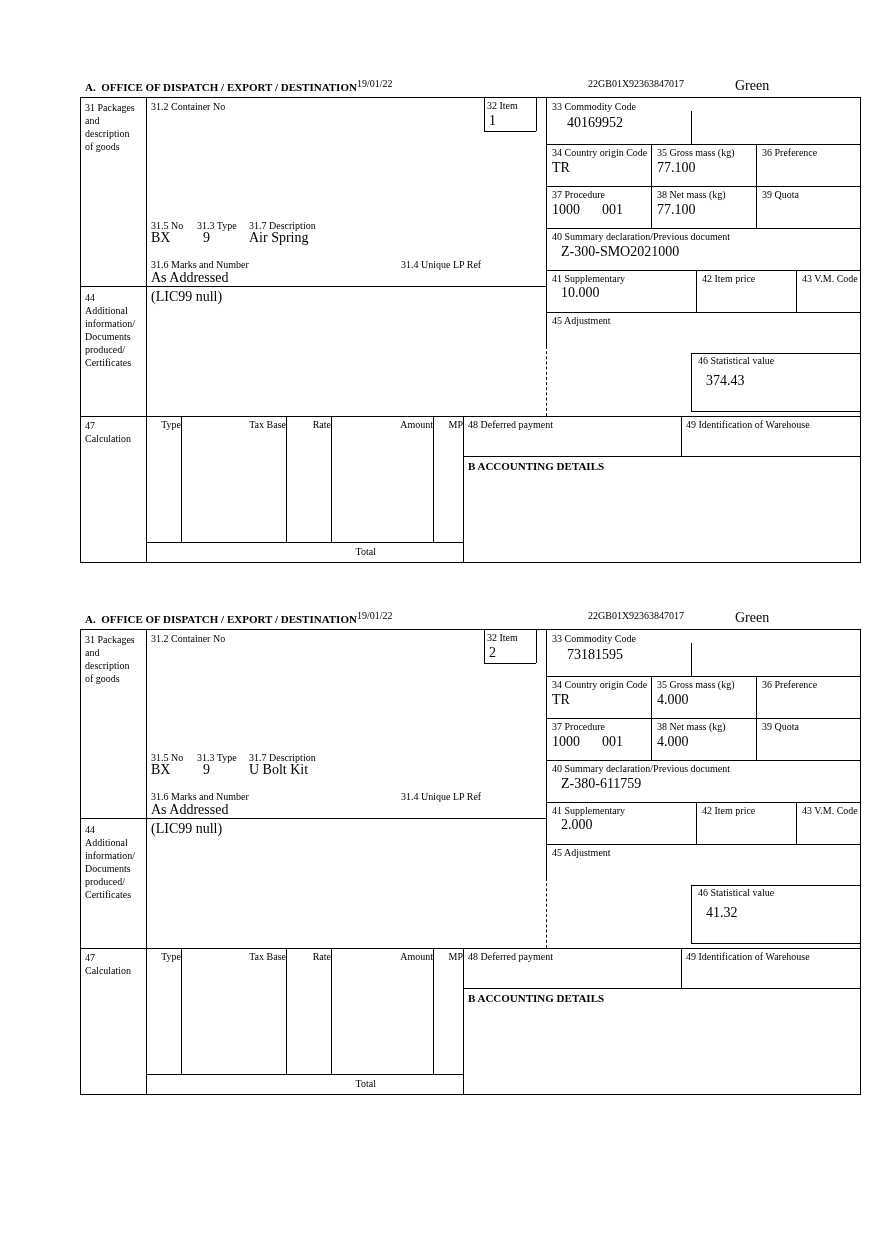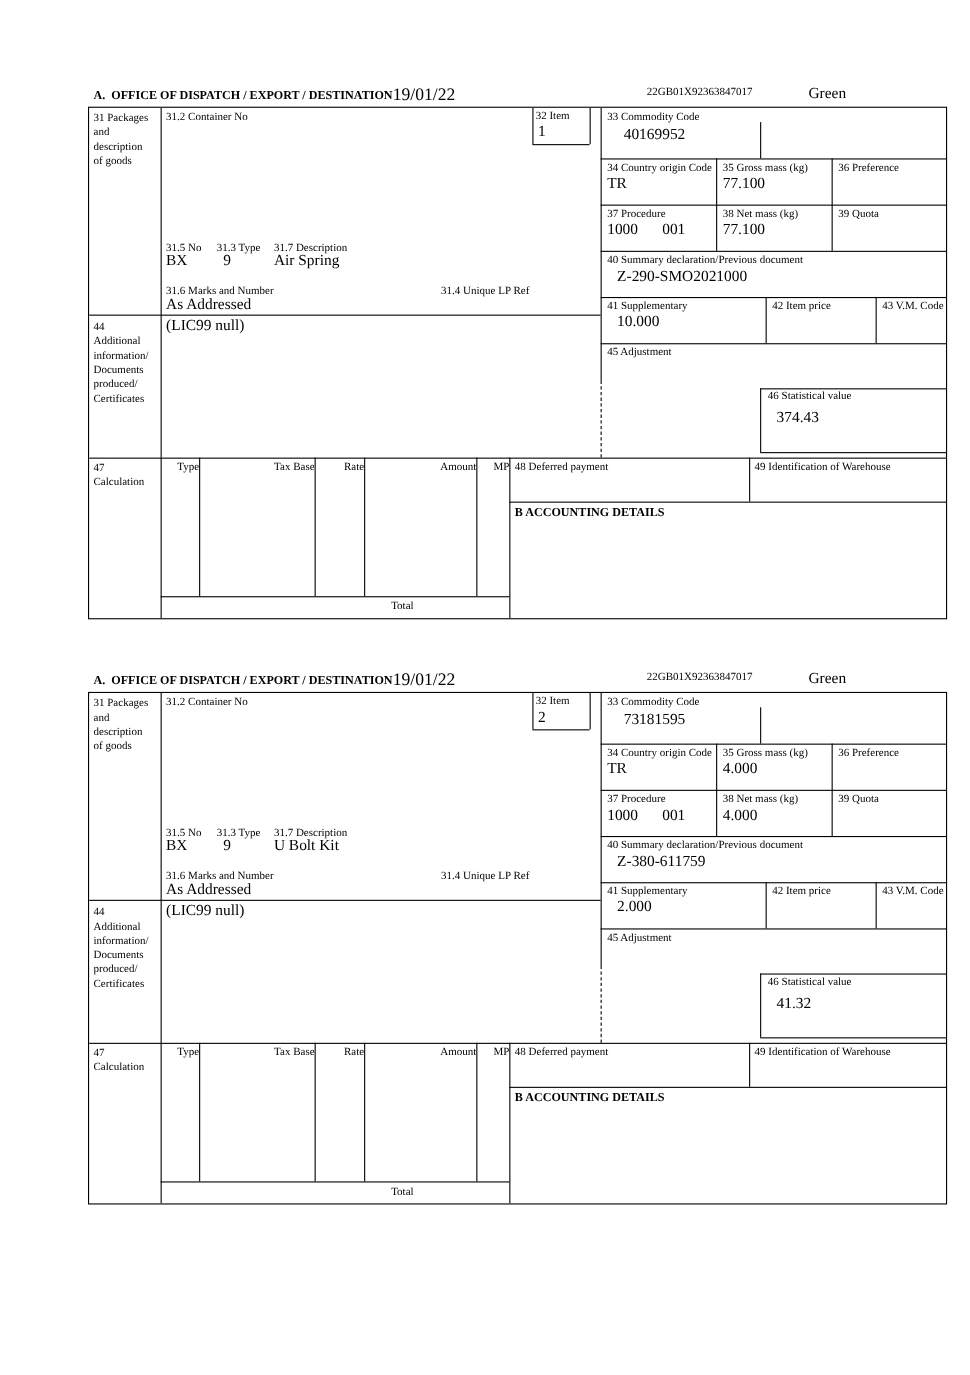--- a/index.html
+++ b/index.html
@@ -4,21 +4,21 @@
 <style>
   * { margin:0; padding:0; box-sizing:border-box; }
   html,body { background:#ffffff; }
   body {
     width:882px; height:1250px; position:relative;
     font-family:"Liberation Serif", serif; color:#000;
   }
   .block { position:absolute; left:80px; width:781px; }
   .hdr { position:relative; height:19px; }
   .hdr .a { position:absolute; left:5px; top:3px; font-size:11px; font-weight:bold; white-space:pre; }
-  .hdr .date { position:absolute; left:277px; top:0; font-size:16px; white-space:pre; }
+  .hdr .date { position:absolute; left:277px; top:0; font-size:10px; white-space:pre; }
   .hdr .ref { position:absolute; left:508px; top:0; font-size:10px; white-space:pre; }
   .hdr .status { position:absolute; left:655px; top:0; font-size:14px; white-space:pre; }
   .form { position:relative; height:466px; border:1px solid #000; overflow:hidden; }
   .hl { position:absolute; border-top:1px solid #000; height:0; }
   .vl { position:absolute; border-left:1px solid #000; width:0; }
   .dash { border-left-style:dashed; }
   .lbl { position:absolute; font-size:10px; line-height:12px; white-space:pre; }
   .multi { white-space:pre-line; line-height:13px; }
   .val { position:absolute; font-size:14px; line-height:15px; white-space:pre; }
   .b { font-weight:bold; font-size:11px; }
@@ -114,21 +114,21 @@
     <span class="val" style="left:576px;top:62px">77.100</span>
 
     <span class="lbl" style="left:471px;top:91px">37 Procedure</span>
     <span class="lbl" style="left:576px;top:91px">38 Net mass (kg)</span>
     <span class="lbl" style="left:681px;top:91px">39 Quota</span>
     <span class="val" style="left:471px;top:104px">1000</span>
     <span class="val" style="left:521px;top:104px">001</span>
     <span class="val" style="left:576px;top:104px">77.100</span>
 
     <span class="lbl" style="left:471px;top:133px">40 Summary declaration/Previous document</span>
-    <span class="val" style="left:480px;top:146px">Z-290-SMO2021000</span>
+    <span class="val" style="left:480px;top:146px">Z-300-SMO2021000</span>
 
     <span class="lbl" style="left:471px;top:175px">41 Supplementary</span>
     <span class="lbl" style="left:621px;top:175px">42 Item price</span>
     <span class="lbl" style="left:721px;top:175px">43 V.M. Code</span>
     <span class="val" style="left:480px;top:187px">10.000</span>
 
     <span class="lbl" style="left:471px;top:217px">45 Adjustment</span>
 
     <span class="lbl" style="left:617px;top:257px">46 Statistical value</span>
     <span class="val" style="left:625px;top:275px">374.43</span>

